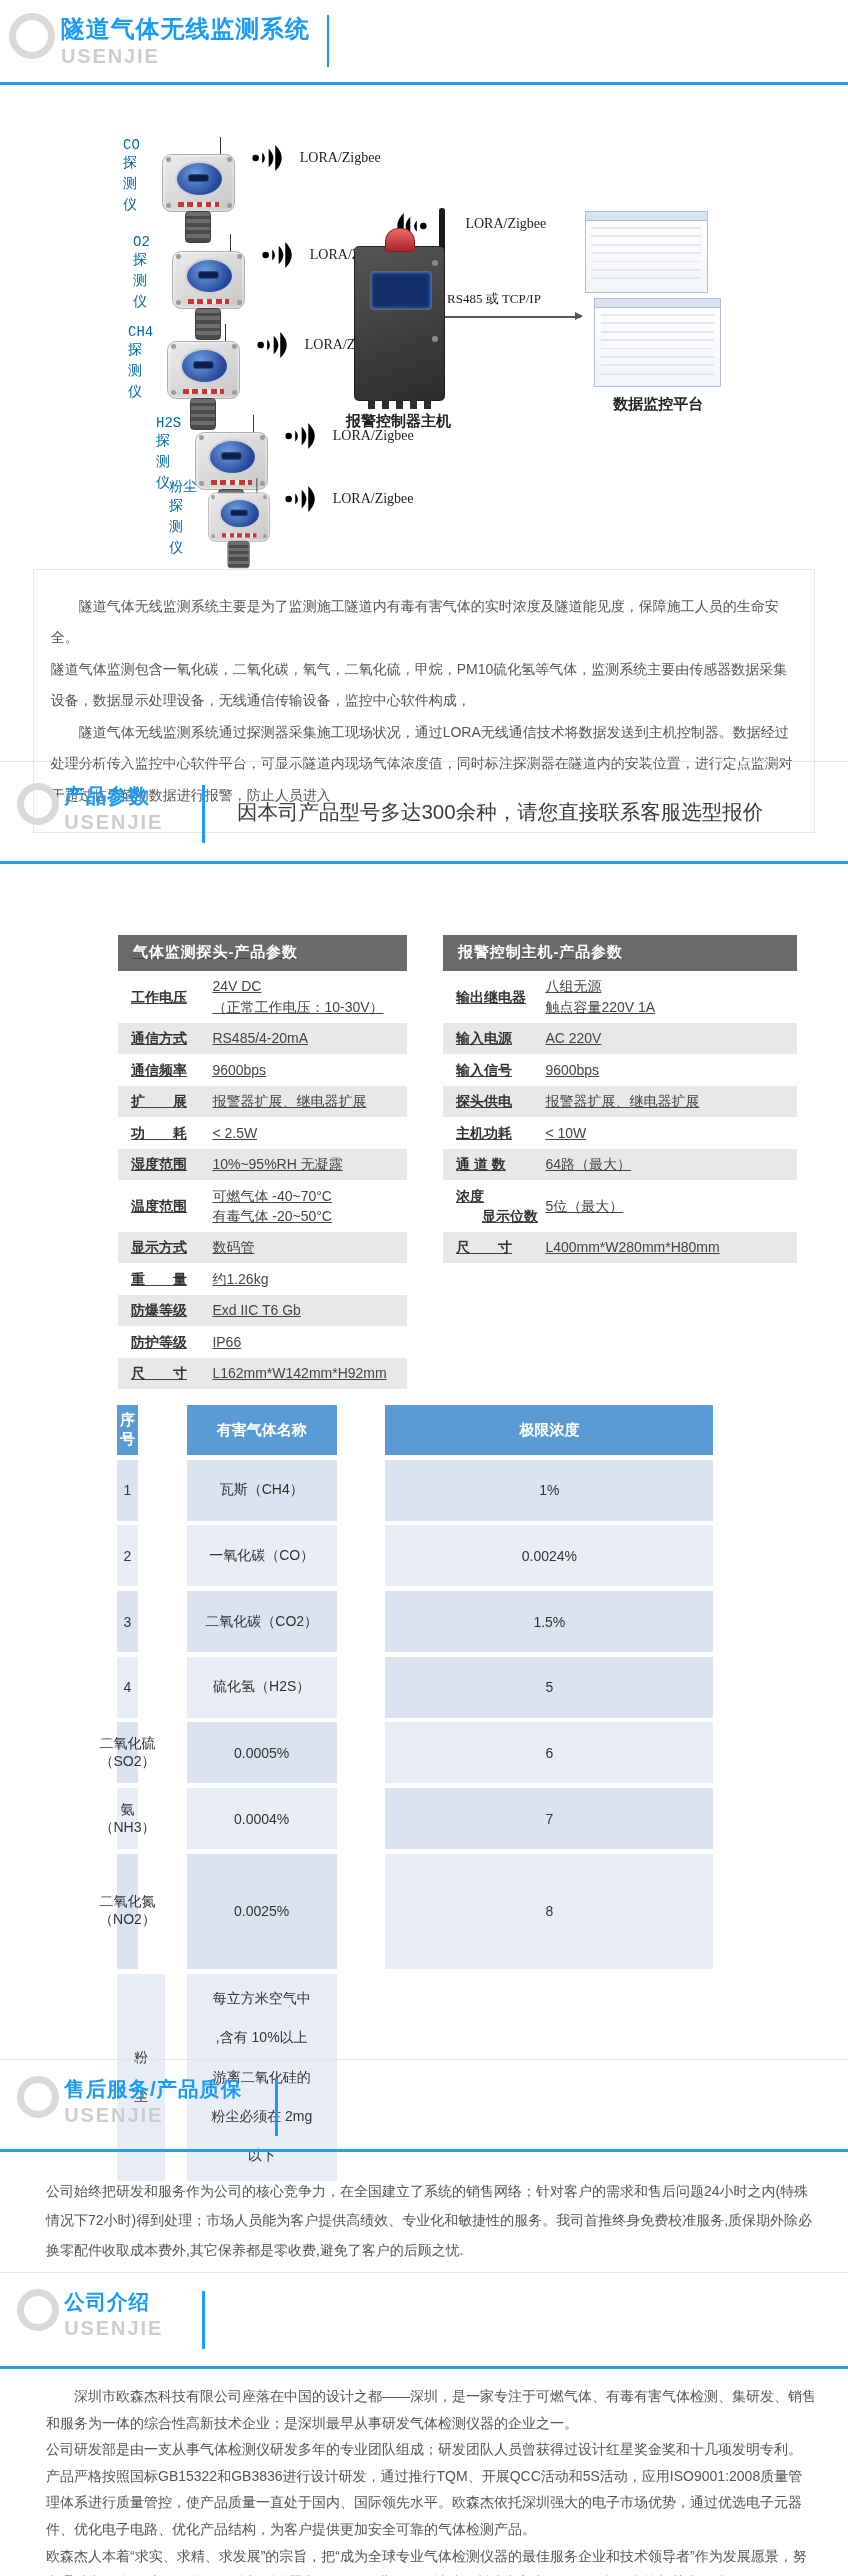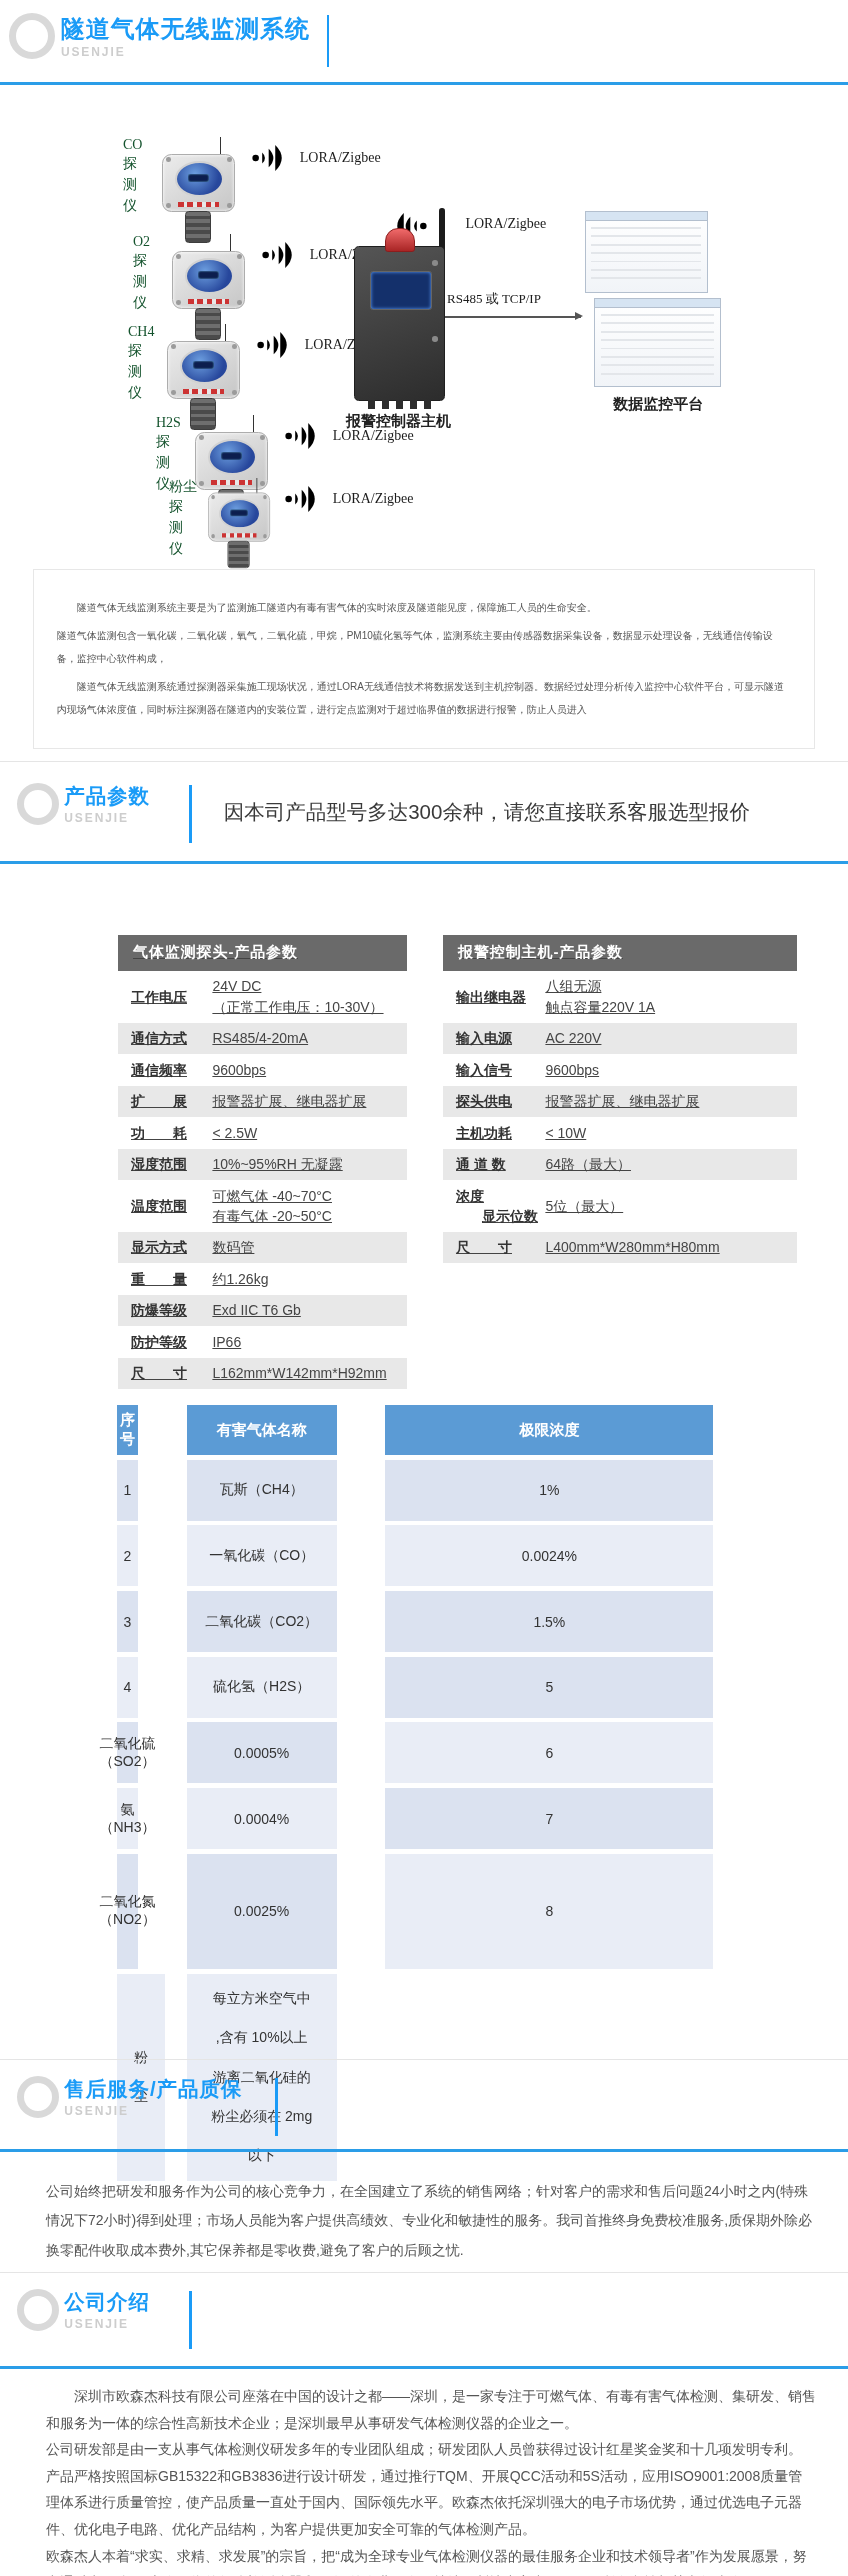--- a/index.html
+++ b/index.html
@@ -6,33 +6,33 @@
   body{font-family:"Liberation Sans",sans-serif;color:#444;}
   .page{position:relative;width:848px;height:2576px;background:#fff;overflow:hidden;}
 
   
   .sec-hdr{position:absolute;display:flex;align-items:flex-start;}
   .ring{width:28px;height:28px;border:7.4px solid #d9d9d9;border-radius:50%;flex-shrink:0;}
   .ring.big{width:32px;height:32px;}
   .titlewrap{margin-left:5.6px;}
   .sec-title{color:#1a9bf7;font-weight:bold;font-size:20.5px;letter-spacing:0.9px;line-height:1.3;}
   .sec-title.big{font-size:24px;}
-  .usenjie{color:#cdcdcd;font-weight:bold;font-size:12px;letter-spacing:1.9px;margin-top:0.9px;}
+  .usenjie{color:#cdcdcd;font-weight:bold;font-size:20px;letter-spacing:1.9px;margin-top:0.9px;}
   .vline{width:2.8px;background:#1a9bf7;margin-top:1.9px;}
   .vline.h1{height:52px;margin-left:16.7px;}
   .vline.sec{height:58px;margin-left:39px;}
   .sec-desc{font-size:20.5px;color:#3a3a3a;margin-left:32px;margin-top:15px;}
 
   .blue-hr{position:absolute;left:0;right:0;height:2.8px;background:#2a9de8;}
   .hairline{position:absolute;left:0;right:0;height:0.9px;background:#e5e5e5;}
 
   
   .diagram{position:absolute;top:98px;left:0;width:848px;height:473px;}
   .det-row{position:absolute;display:flex;align-items:flex-start;}
-  .det-label{font-family:Liberation Serif, serif;color:#14532d;margin-right:7.4px;width:32px;}
+  .det-label{font-family:Liberation Mono, monospace;color:#0369a1;margin-right:7.4px;width:32px;}
   .det-label .gas{font-size:14px;white-space:nowrap;}
   .det-label .suffix{font-size:14px;width:16px;word-break:break-all;line-height:1.5;}
   .detector{position:relative;width:74px;height:110px;}
   .det-ant{position:absolute;right:7.4px;top:0;width:8.4px;height:20.5px;border-left:1.9px solid #333;border-bottom:1.9px solid #333;}
   .det-body{position:absolute;top:16.7px;left:0;width:71px;height:56px;border-radius:9.3px;background:linear-gradient(145deg,#ececec,#c6c6c6);border:0.9px solid #adadad;box-shadow:inset 0 0 3.7px #fff;}
   .det-screen{position:absolute;top:6.5px;left:12px;width:45px;height:32px;border-radius:50%;background:radial-gradient(circle at 40% 35%,#6d9fe0,#27479c 70%);border:2.8px solid #d2d2d2;}
   .det-digits{position:absolute;top:11px;left:11px;width:20.5px;height:7.4px;background:#0c1e4e;border-radius:1.9px;box-shadow:inset 0 0 1.9px #7fd4ff;}
   .det-btns{position:absolute;bottom:3.7px;left:15px;width:41px;height:4.7px;background:repeating-linear-gradient(90deg,#c33 0 5.6px,#e8e8e8 5.6px 9.3px);}
   .det-screw{position:absolute;width:4.7px;height:4.7px;border-radius:50%;background:#9b9b9b;}
   .det-sensor{position:absolute;top:74px;left:23px;width:24px;height:30px;border-radius:3.7px;background:repeating-linear-gradient(180deg,#6e6e6e 0 3.7px,#4a4a4a 3.7px 7.4px);border:0.9px solid #3d3d3d;}
@@ -60,21 +60,21 @@
   .plat{position:absolute;left:579px;top:113px;width:158px;}
   .win{position:absolute;background:linear-gradient(#ffffff,#f1f4f8);border:0.9px solid #b3bfce;}
   .win .winbar{height:8.4px;background:#d6e4f2;border-bottom:0.9px solid #b3bfce;}
   .win .winrows{margin:5.6px;height:calc(100% - 22px);background:repeating-linear-gradient(180deg,#e3e6ea 0 1.9px,transparent 1.9px 8.4px);}
   .win1{left:5.6px;top:0;width:121px;height:80px;}
   .win2{left:15px;top:87px;width:125px;height:87px;}
   .plat-label{position:absolute;left:9.3px;top:184px;width:140px;text-align:center;font-size:15px;font-weight:bold;color:#222;white-space:nowrap;}
 
   
   .intro-box{position:absolute;left:33px;right:33px;top:569px;border:0.9px solid #e7e7e7;background:#fff;padding:20.5px 16.7px;}
-  .intro-box p{margin:6px;font-size:10px;color:#555;line-height:2.25;}
+  .intro-box p{margin:0;font-size:14px;color:#555;line-height:2.25;}
   .indent{text-indent:2em;}
 
   
   .ptable{position:absolute;top:935px;font-size:14px;text-decoration:underline;}
   .ptable.left{left:118px;width:289px;}
   .ptable.right{left:443px;width:354px;}
   .thead{background:#6a6a6a;color:#fff;font-weight:bold;font-size:15px;padding:8.4px 0 8.4px 15px;letter-spacing:0.9px;}
   .prow{display:flex;align-items:center;padding:5.6px 7.4px 5.6px 13px;}
   .prow.shade{background:#e8e8e8;}
   .plabel{flex-shrink:0;font-weight:bold;color:#333;line-height:1.45;}

